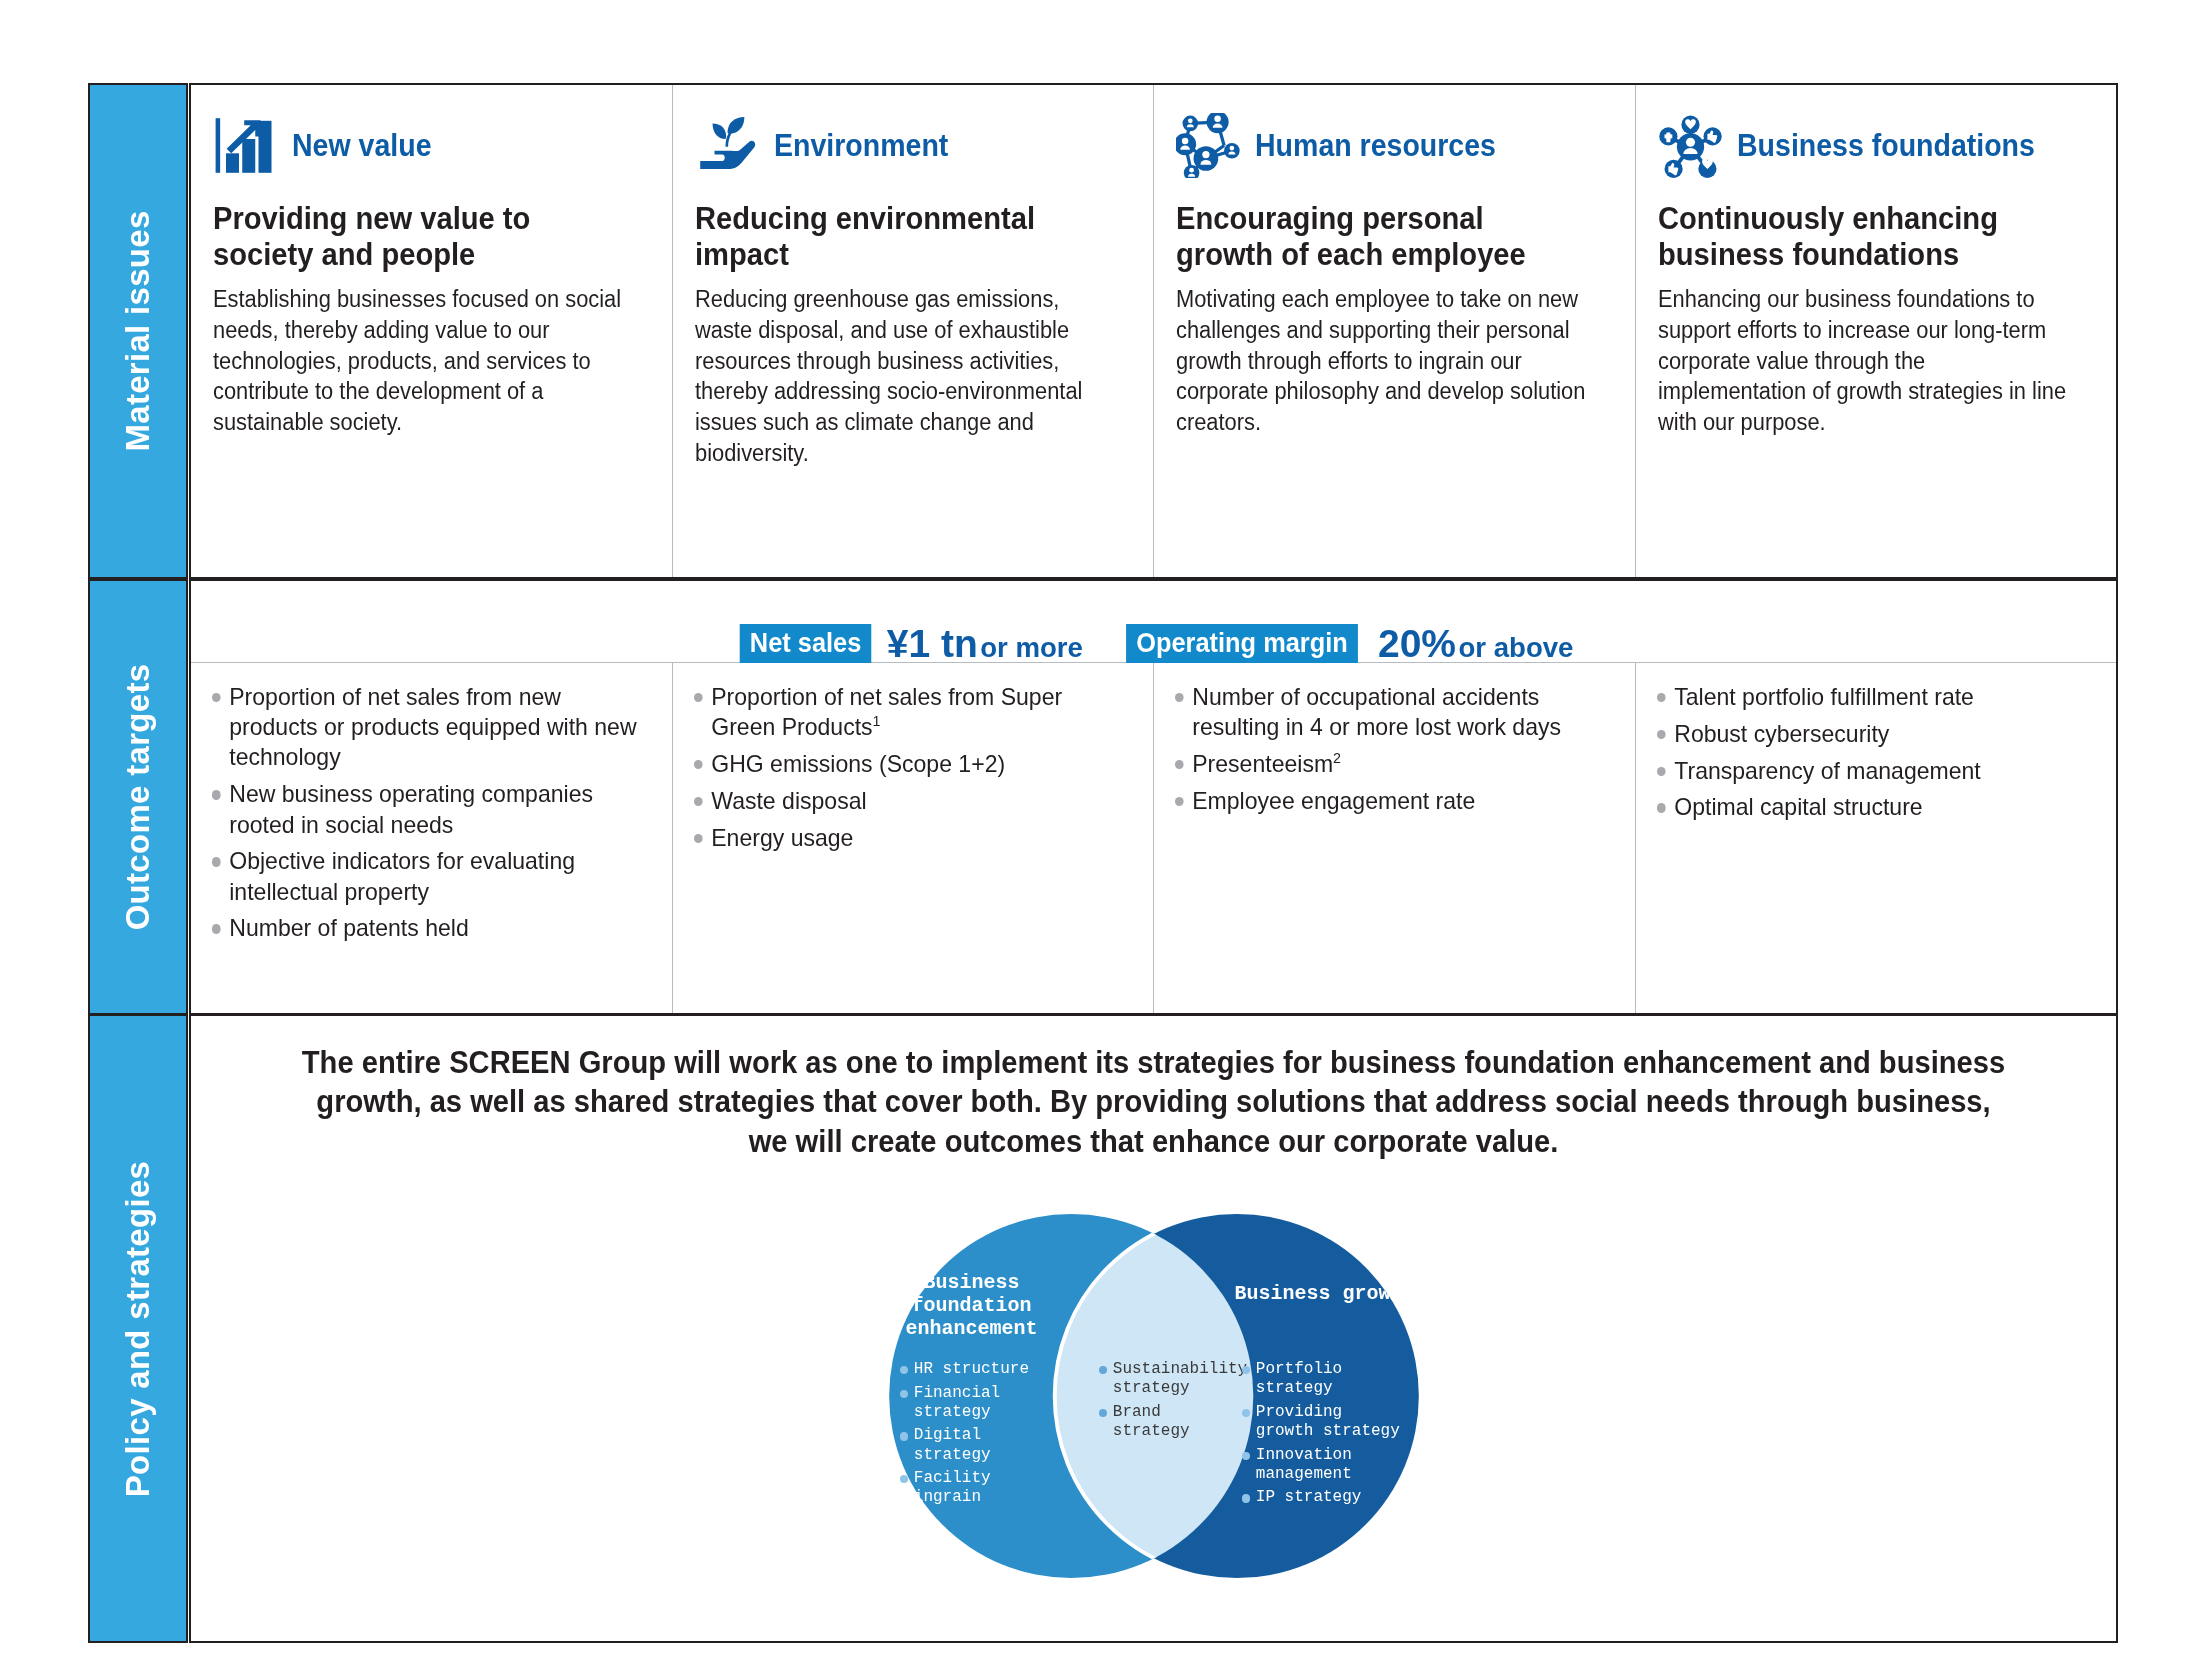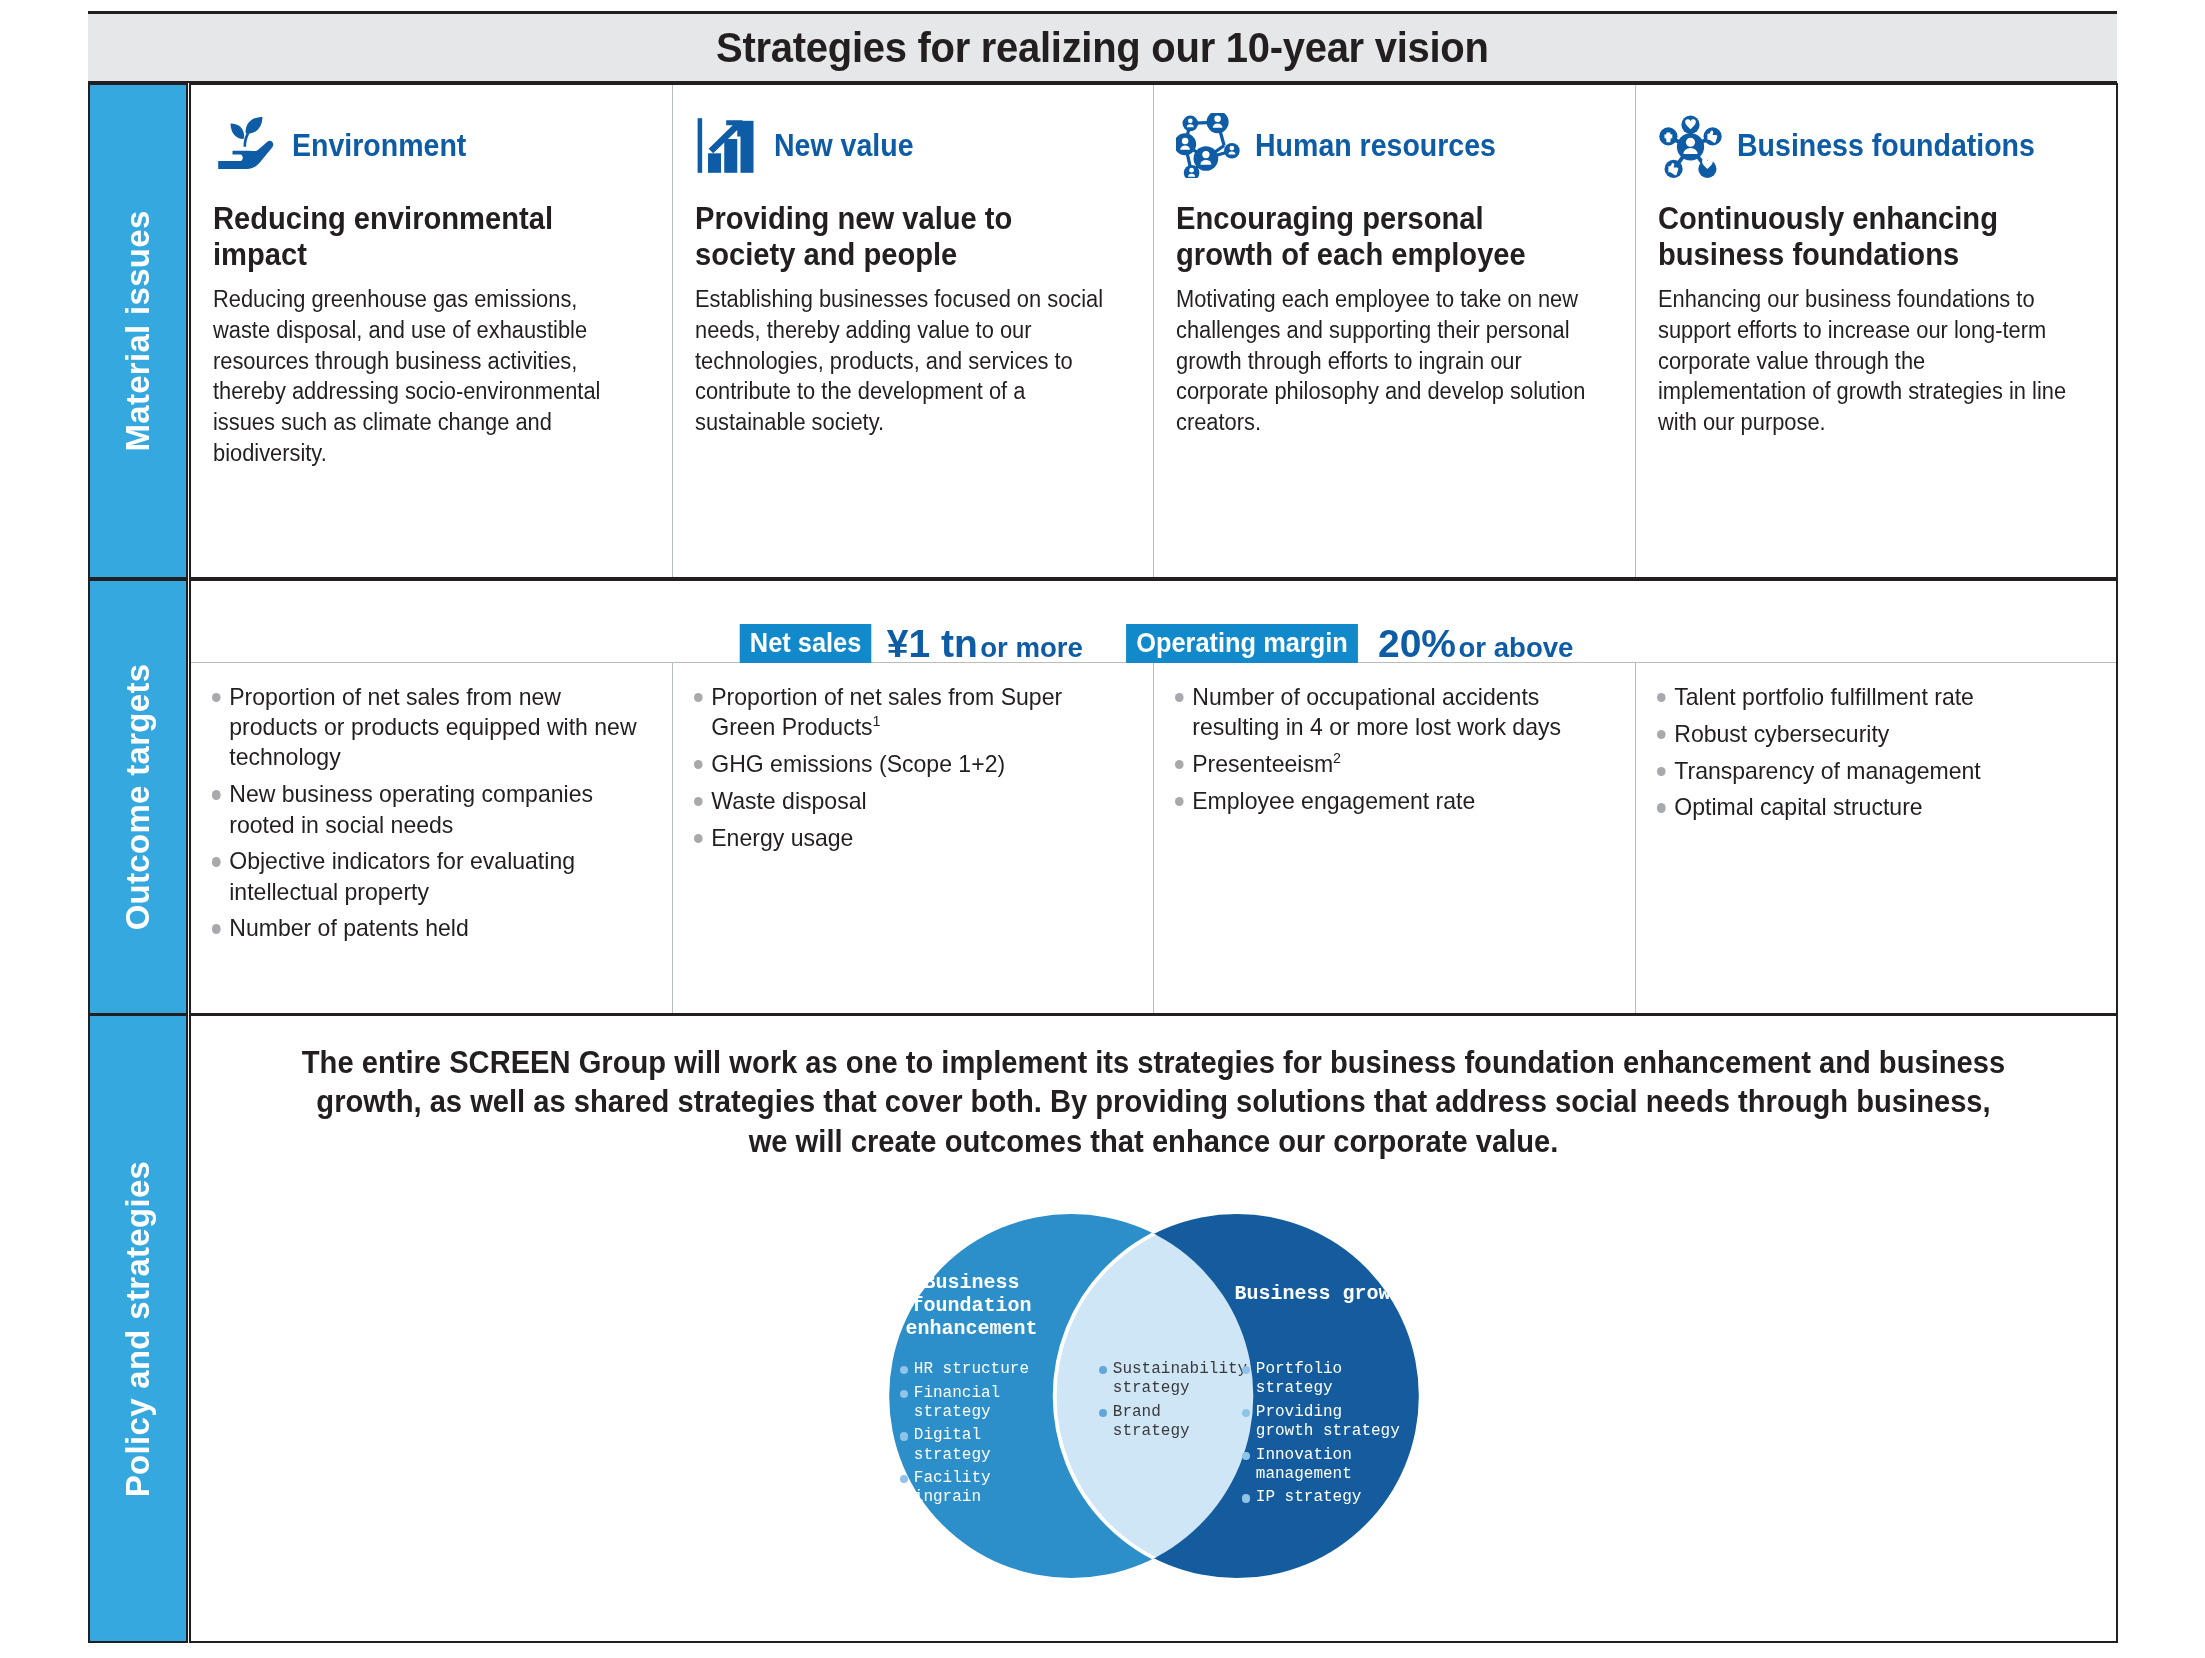--- a/index.html
+++ b/index.html
@@ -242,62 +242,59 @@
   #venn-left-list  { left: 66px; top: 182px; width: 165px; color: #ffffff; }
   #venn-mid-list   { left: 265px; top: 182px; width: 119px; color: #3a3a3a; }
   #venn-mid-list li::before { background: #63a6d8; }
   #venn-right-list { left: 408px; top: 182px; width: 165px; color: #ffffff; }
 </style>
 </head>
 <body>
 
 <div class="page">
 
-  <div class="title-bar">
-    <div class="title">Strategies for realizing our 10-year vision</div>
-  </div>
 
   <div class="rail" id="rail-material">
     <div class="rail-label">Material issues</div>
   </div>
 
   <div class="panel" id="panel-material">
     <div class="cols">
-
-      <div class="col">
-        <div class="cat-head">
-          <div class="cat-icon">
-            <svg viewBox="0 0 100 100" xmlns="http://www.w3.org/2000/svg">
-              <path d="M50 30 C50 14 62 6 76 6 C76 22 66 32 52 32 Z" fill="#0d5ca5"></path>
-              <path d="M48 36 C48 24 40 16 27 16 C27 30 35 40 47 40 Z" fill="#0d5ca5"></path>
-              <path d="M47 52 C47 42 49 34 56 24 L59 26 C53 36 51 43 51 52 Z" fill="#0d5ca5"></path>
-              <path d="M8 86 L8 74 L42 74 C47 74 47 64 42 64 L30 64 L30 58 L56 58 C62 58 66 60 70 56 L84 44 C89 40 96 47 91 53 L72 76 C66 83 60 86 52 86 Z" fill="#0d5ca5"></path>
-            </svg>
-          </div>
-          <div class="cat-name">Environment</div>
-        </div>
-        <div class="col-title">Reducing environmental impact</div>
-        <div class="col-body">Reducing greenhouse gas emissions, waste disposal, and use of exhaustible resources through business activities, thereby addressing socio-environmental issues such as climate change and biodiversity.</div>
-      </div>
 
       <div class="col">
         <div class="cat-head">
           <div class="cat-icon">
             <svg viewBox="0 0 100 100" xmlns="http://www.w3.org/2000/svg">
               <rect x="4" y="8" width="7" height="84" fill="#0d5ca5"></rect>
               <rect x="20" y="62" width="20" height="30" fill="#0d5ca5"></rect>
               <rect x="45" y="40" width="20" height="52" fill="#0d5ca5"></rect>
               <rect x="70" y="12" width="20" height="80" fill="#0d5ca5"></rect>
               <path d="M21 55 L58 19 L48 19 L48 11 L73 11 L73 36 L65 36 L65 26 L28 62 Z" fill="#0d5ca5"></path>
             </svg>
           </div>
           <div class="cat-name">New value</div>
         </div>
         <div class="col-title">Providing new value to society and people</div>
         <div class="col-body">Establishing businesses focused on social needs, thereby adding value to our technologies, products, and services to contribute to the development of a sustainable society.</div>
+      </div>
+
+      <div class="col">
+        <div class="cat-head">
+          <div class="cat-icon">
+            <svg viewBox="0 0 100 100" xmlns="http://www.w3.org/2000/svg">
+              <path d="M50 30 C50 14 62 6 76 6 C76 22 66 32 52 32 Z" fill="#0d5ca5"></path>
+              <path d="M48 36 C48 24 40 16 27 16 C27 30 35 40 47 40 Z" fill="#0d5ca5"></path>
+              <path d="M47 52 C47 42 49 34 56 24 L59 26 C53 36 51 43 51 52 Z" fill="#0d5ca5"></path>
+              <path d="M8 86 L8 74 L42 74 C47 74 47 64 42 64 L30 64 L30 58 L56 58 C62 58 66 60 70 56 L84 44 C89 40 96 47 91 53 L72 76 C66 83 60 86 52 86 Z" fill="#0d5ca5"></path>
+            </svg>
+          </div>
+          <div class="cat-name">Environment</div>
+        </div>
+        <div class="col-title">Reducing environmental impact</div>
+        <div class="col-body">Reducing greenhouse gas emissions, waste disposal, and use of exhaustible resources through business activities, thereby addressing socio-environmental issues such as climate change and biodiversity.</div>
       </div>
 
       <div class="col">
         <div class="cat-head">
           <div class="cat-icon">
             <svg viewBox="0 0 100 100" xmlns="http://www.w3.org/2000/svg">
               <g stroke="#0d5ca5" stroke-width="5" fill="none">
                 <path d="M22 16 L64 14 M22 16 L14 48 M64 14 L74 50 M14 48 L46 70 M74 50 L46 70 M46 70 L86 58 M46 70 L24 92 M14 48 L24 92"></path>
               </g>
               <g fill="#0d5ca5">

